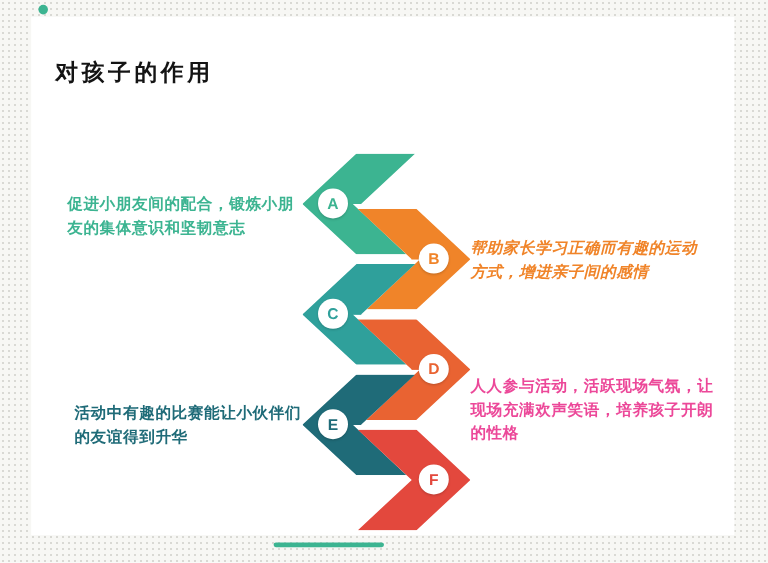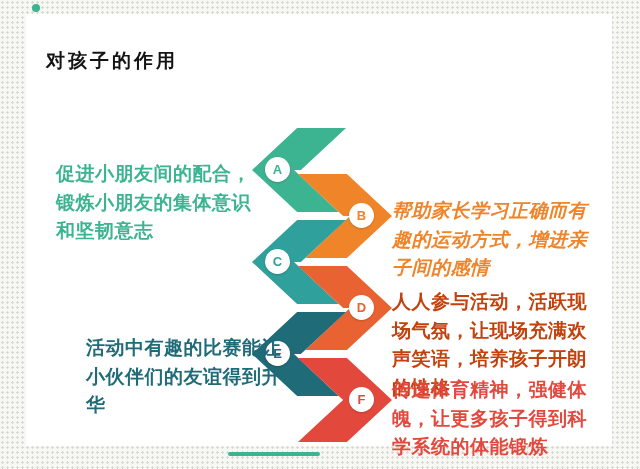--- a/index.html
+++ b/index.html
@@ -49,28 +49,28 @@
   .letter{font-size:13px;font-weight:700;line-height:1;}
   .pos-0{left:226px;top:114px;}
   .pos-1{left:272px;top:160px;}
   .pos-2{left:226px;top:206px;}
   .pos-3{left:272px;top:252px;}
   .pos-4{left:226px;top:298px;}
   .pos-5{left:272px;top:344px;}
   
   .note{
     position:absolute;margin:0;
-    font-size:19px;font-weight:700;line-height:1.5;
+    font-size:13px;font-weight:700;line-height:1.5;
     letter-spacing:0.5px;
   }
   .note-0{left:30px;top:146px;width:198px;}
   .note-1{left:366px;top:183px;width:202px;}
   .note-2{left:36px;top:224px;width:198px;}
   .note-3{left:366px;top:274px;width:204px;}
-  .note-4{left:36px;top:320px;width:198px;margin-left:24px;}
+  .note-4{left:36px;top:320px;width:198px;}
   .note-5{left:366px;top:362px;width:202px;}
 </style>
 </head>
 <body>
 
 <div class="page">
 
   <div class="decor-dot" style="background: rgb(60, 180, 145);"></div>
 
   <div class="slide">
@@ -120,21 +120,20 @@
     <div class="chev right pos-5">
       <div class="halo"></div>
       <div class="fill" style="background: rgb(227, 72, 61);"></div>
       <div class="badge">
         <span class="letter" style="color: rgb(227, 72, 61);">F</span>
       </div>
     </div>
 
     <p class="note note-0" style="color: rgb(60, 180, 145);">促进小朋友间的配合，锻炼小朋友的集体意识和坚韧意志</p>
     <p class="note note-1" style="color: rgb(240, 132, 41); font-style: italic;">帮助家长学习正确而有趣的运动方式，增进亲子间的感情</p>
-    <p class="note note-3" style="color: #c2410c;">人人参与活动，活跃现场气氛，让现场充满欢声笑语，培养孩子开朗的性格</p>
+    <p class="note note-3" style="color: #ec4899; margin-top: 24px;">人人参与活动，活跃现场气氛，让现场充满欢声笑语，培养孩子开朗的性格</p>
     <p class="note note-4" style="color: rgb(31, 107, 120);">活动中有趣的比赛能让小伙伴们的友谊得到升华</p>
-    <p class="note note-5" style="color: rgb(227, 72, 61);">传递体育精神，强健体魄，让更多孩子得到科学系统的体能锻炼</p>
 
   </div>
 
   <div class="decor-line" style="background: rgb(60, 180, 145);"></div>
 
 </div>
 
 </body></html>

